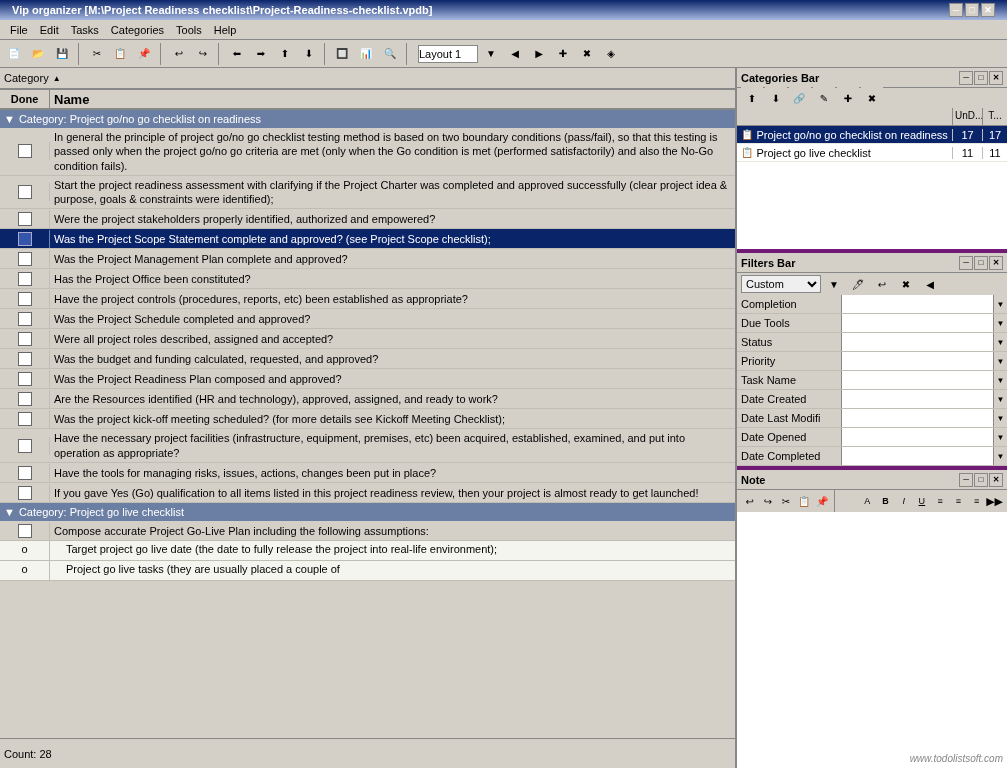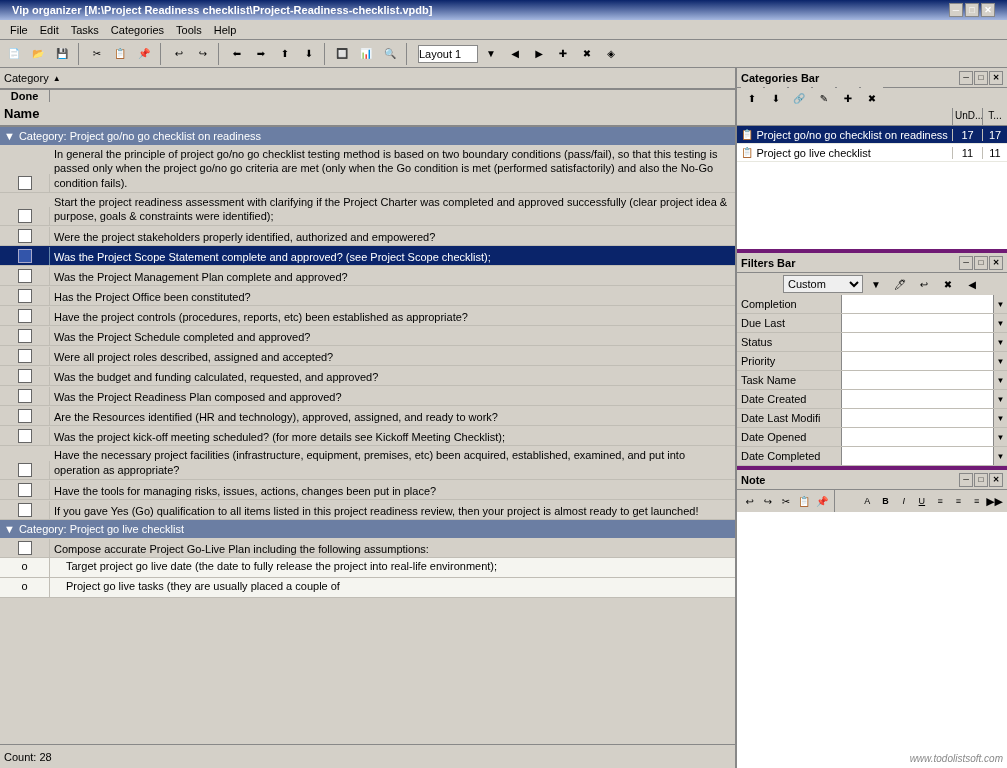--- a/index.html
+++ b/index.html
@@ -117,22 +117,21 @@
     .sort-icon {
       margin-left: 4px;
       font-size: 8px;
     }
 
     
     .table-header {
       display: flex;
       background: #d4d0c8;
       border-bottom: 2px solid #888;
-      height: 37px;
-      flex-direction: column;
+      height: 20px;
     }
     .th-done {
       width: 50px;
       min-width: 50px;
       display: flex;
       align-items: center;
       justify-content: center;
       border-right: 1px solid #888;
       font-weight: bold;
       font-size: 11px;
@@ -164,21 +163,21 @@
       font-size: 11px;
     }
     .group-toggle {
       margin-right: 4px;
       cursor: pointer;
     }
 
     
     .table-row {
       display: flex;
-      align-items: flex-end;
+      align-items: center;
       border-bottom: 1px solid #c0bdb5;
       min-height: 20px;
     }
     .table-row.selected { background: #0a246a; color: white; }
     .row-done {
       width: 50px;
       min-width: 50px;
       display: flex;
       align-items: center;
       justify-content: center;
@@ -195,21 +194,21 @@
     .row-name {
       flex: 1;
       padding: 2px 4px;
       font-size: 11px;
       display: flex;
       align-items: center;
     }
 
     
     .status-bar {
-      height: 24px;
+      height: 30px;
       background: #d4d0c8;
       border-top: 1px solid #888;
       display: flex;
       align-items: center;
       padding: 0 4px;
       font-size: 11px;
     }
 
     
     .right-panel {
@@ -308,21 +307,20 @@
       display: flex;
       align-items: center;
       padding: 0 4px;
       gap: 2px;
     }
     .filters-select {
       height: 18px;
       font-size: 11px;
       width: 80px;
       border: 1px solid #888;
-      margin-left: 42px;
     }
     .filter-row {
       display: flex;
       align-items: center;
       height: 19px;
       border-bottom: 1px solid #c0bdb5;
     }
     .filter-label {
       width: 105px;
       min-width: 105px;
@@ -718,21 +716,21 @@
         <div class="tb-btn">✖</div>
         <div class="tb-btn">◀</div>
       </div>
 
       <div class="filter-row">
         <div class="filter-label">Completion</div>
         <div class="filter-value"></div>
         <div class="filter-arrow">▼</div>
       </div>
       <div class="filter-row">
-        <div class="filter-label">Due Last</div>
+        <div class="filter-label">Due Tools</div>
         <div class="filter-value"></div>
         <div class="filter-arrow">▼</div>
       </div>
       <div class="filter-row">
         <div class="filter-label">Status</div>
         <div class="filter-value"></div>
         <div class="filter-arrow">▼</div>
       </div>
       <div class="filter-row">
         <div class="filter-label">Priority</div>

